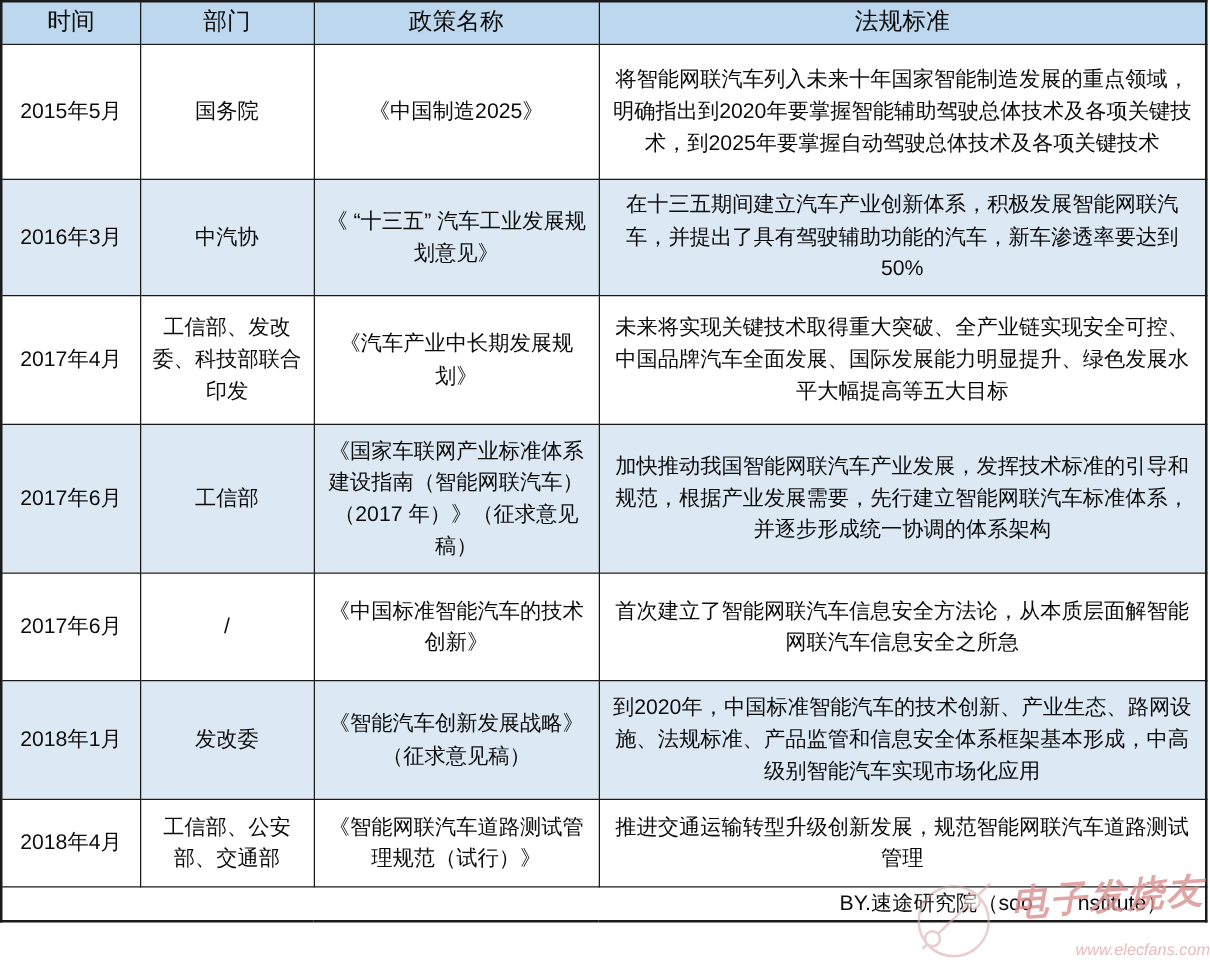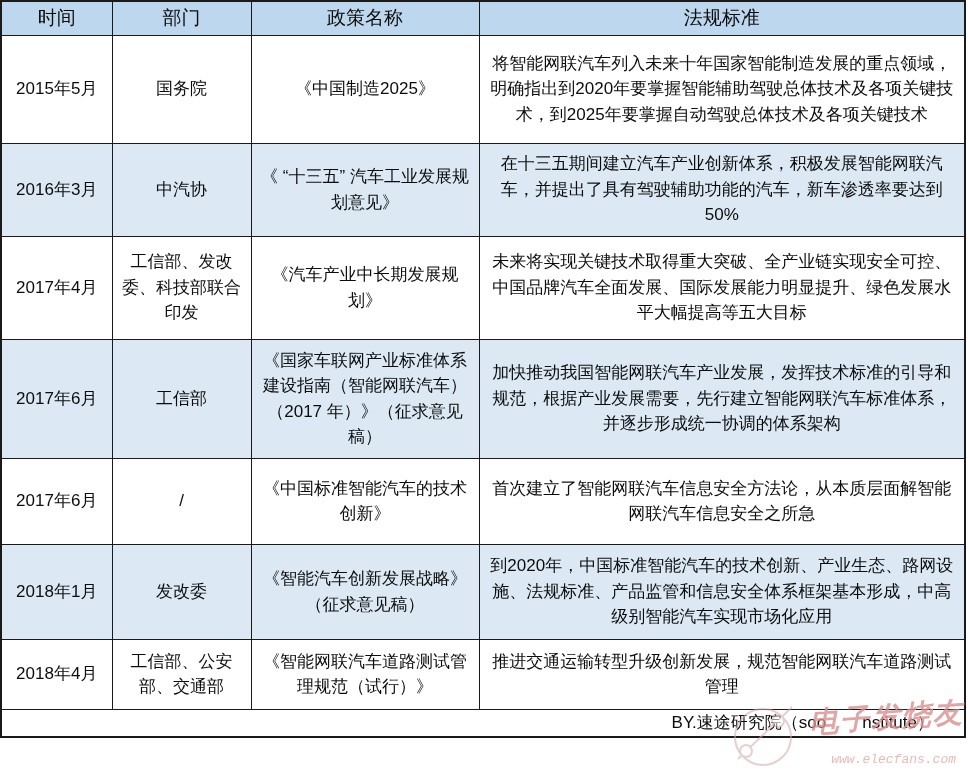--- a/index.html
+++ b/index.html
@@ -26,22 +26,22 @@
   .row-6{height:70px;}
   tfoot tr{height:25px;}
   tfoot td{text-align:right;padding:2px 30px 2px 6px;font-size:17px;line-height:1.3;}
   .credit-gap{display:inline-block;width:36px;}
   
   .watermark{position:absolute;right:0;bottom:0;width:260px;height:75px;pointer-events:none;}
   .wm-logo{position:absolute;left:18px;bottom:2px;opacity:.55;}
   .wm-brand{position:absolute;top:2px;right:4px;font-size:29px;font-weight:bold;
             font-style:italic;color:#d98f8f;opacity:.8;transform:rotate(-4deg);
             letter-spacing:2px;white-space:nowrap;}
-  .wm-site{position:absolute;bottom:4px;right:12px;font-size:13px;color:#e7b3b3;
-           opacity:.9;font-style:italic;white-space:nowrap;font-family:Liberation Mono, monospace;}
+  .wm-site{position:absolute;bottom:4px;right:0;font-size:13px;color:#e7b3b3;
+           opacity:.9;font-style:italic;white-space:nowrap;}
 </style>
 </head>
 <body>
 
 <div class="page">
 
   <table class="policy">
     <colgroup>
       <col class="c-time">
         <col class="c-dept">

